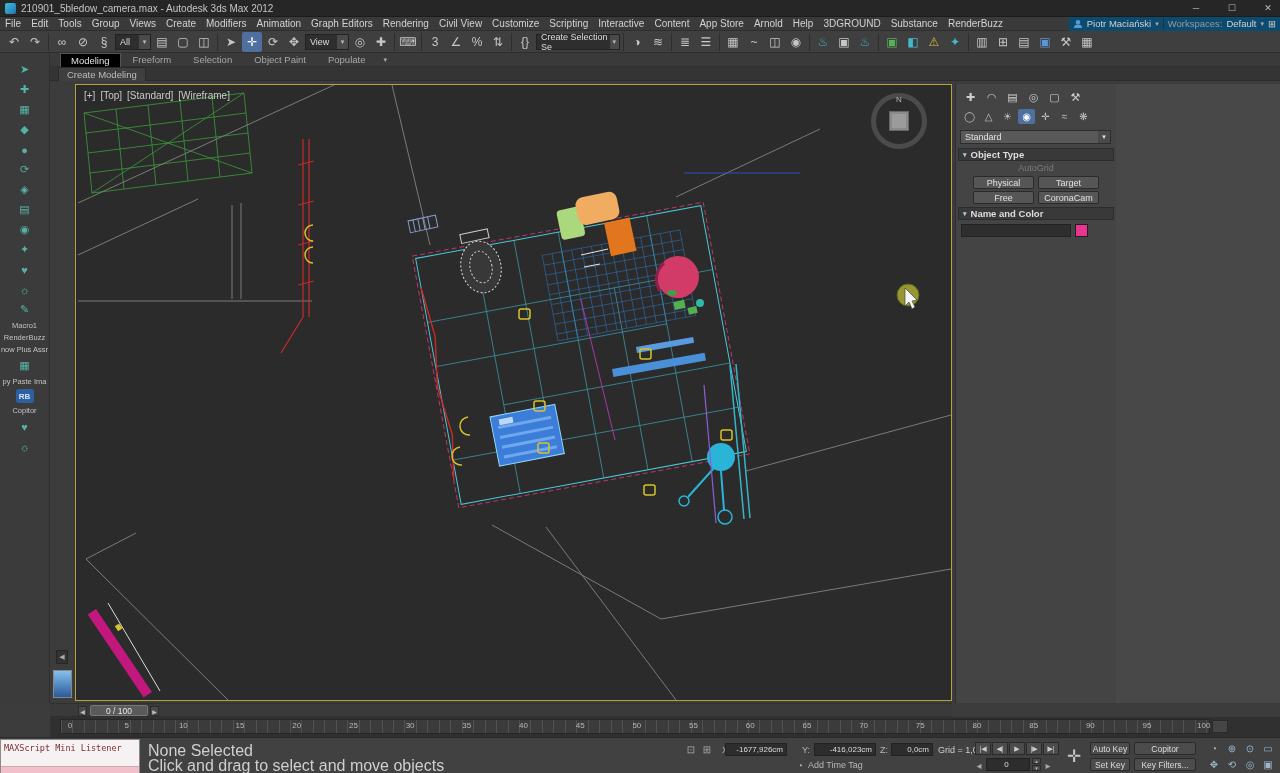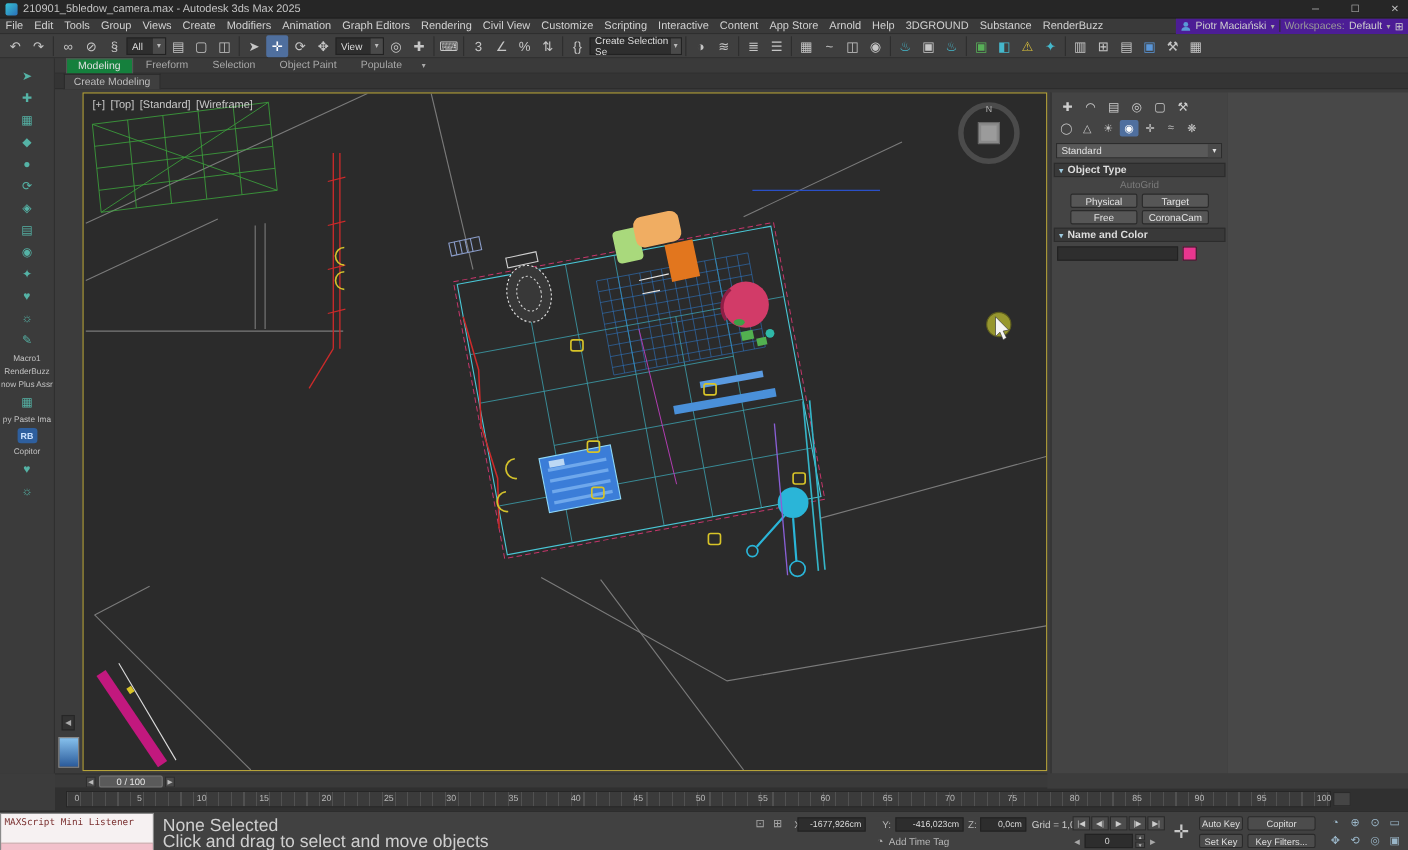--- a/index.html
+++ b/index.html
@@ -7,37 +7,37 @@
 body{position:relative;background:#3c3c3c;font-family:"Liberation Sans",sans-serif;color:#cccccc;font-size:10px}
 
 #titlebar{position:absolute;left:0;top:0;width:1280px;height:17px;background:#262626;display:flex;align-items:center;border-bottom:1px solid #1c1c1c}
 #appicon{width:11px;height:11px;margin:0 5px 0 5px;background:linear-gradient(135deg,#36c3d4,#2a6fb8);border-radius:2px}
 #wintitle{font-size:10px;color:#c4c4c4;white-space:nowrap}
 .winbtn{width:20px;height:15px;display:flex;align-items:center;justify-content:center;color:#bdbdbd;font-size:9px}
 #winbtns{margin-left:auto;display:flex;gap:16px;padding-right:2px}
 
 #menubar{position:absolute;left:0;top:17px;width:1280px;height:14px;background:#3a3a3a;display:flex;align-items:center;border-bottom:1px solid #2e2e2e}
 .mi{padding:0 5px;font-size:10px;color:#d2d2d2;white-space:nowrap;line-height:14px}
-#menuright{margin-left:auto;display:flex;align-items:center;height:14px;background:#4c1d95;padding:0 4px;gap:4px}
+#menuright{margin-left:auto;display:flex;align-items:center;height:14px;background:#0c4a6e;padding:0 4px;gap:4px}
 #menuright .txt{font-size:9.5px;color:#d0d0d0;white-space:nowrap}
 #menuright .dim{color:#9a9a9a}
 .smallarrow{font-size:7px;color:#aaa}
 .vsep{width:1px;height:11px;background:#2c2c2c}
 
 #toolbar{position:absolute;left:0;top:31px;width:1280px;height:22px;background:#3f3f3f;display:flex;align-items:center;gap:1px;padding:0 4px;border-bottom:1px solid #2e2e2e}
 .tbi{width:20px;height:20px;min-width:20px;display:flex;align-items:center;justify-content:center;font-size:12px;color:#c6c6c6;border-radius:2px}
 .tbi.active{background:#4f6f9e;color:#fff}
 .tbi.teal{color:#45b8cc}.tbi.green{color:#58b058}.tbi.blue{color:#5a96d8}.tbi.yellow{color:#ddc23a}
 .sep{width:1px;height:18px;background:#2d2d2d;margin:0 2px}
 .dd{height:16px;background:#2e2e2e;border:1px solid #222;display:flex;align-items:center;font-size:9px;color:#ddd;padding:0 0 0 4px}
 .dd .arr{width:11px;height:14px;margin-left:auto;background:#4a4a4a;display:flex;align-items:center;justify-content:center;font-size:7px;color:#bbb}
 
 #ribbontabs{position:absolute;left:0;top:53px;width:1280px;height:14px;background:#3a3a3a;display:flex;align-items:center;padding-left:60px;gap:2px;border-bottom:1px solid #303030}
 .rtab{padding:0 10px;font-size:9.5px;color:#a8a8a8;line-height:13px}
-.rtab.active{color:#e0e0e0;background:#15803d;border:1px solid #555;border-bottom:none}
+.rtab.active{color:#e0e0e0;background:#000000;border:1px solid #555;border-bottom:none}
 #subtabs{position:absolute;left:0;top:67px;width:1280px;height:14px;background:#343434;display:flex;align-items:center;padding-left:58px;border-bottom:1px solid #2c2c2c}
 .stab{padding:0 8px;font-size:9.5px;color:#bdbdbd;background:#3f3f3f;border:1px solid #2a2a2a;border-bottom:none;line-height:13px}
 
 #leftrail{position:absolute;left:0;top:53px;width:50px;height:650px;background:#3b3b3b;border-right:1px solid #2f2f2f;display:flex;flex-direction:column;align-items:center;padding-top:8px;gap:3px}
 .ri{width:22px;height:17px;display:flex;align-items:center;justify-content:center;color:#55b3a6;font-size:11px}
 .rl{font-size:7.5px;color:#c2c2c2;text-align:center;line-height:9px;width:48px;white-space:nowrap;overflow:hidden}
 #rbbadge{width:18px;height:14px;border-radius:3px;background:#2e5f9e;color:#cfe4ff;font-size:8px;font-weight:bold;display:flex;align-items:center;justify-content:center}
 #railarrow{position:absolute;left:56px;top:650px;width:12px;height:14px;background:#333;border:1px solid #262626;color:#aaa;font-size:7px;display:flex;align-items:center;justify-content:center}
 #railblue{position:absolute;left:53px;top:670px;width:19px;height:28px;background:linear-gradient(180deg,#86c0ec,#2a5a9a);border:1px solid #888}
 
@@ -82,21 +82,21 @@
 .sbtn{position:absolute;height:13px;background:#4c4c4c;border:1px solid #2a2a2a;border-radius:2px;font-size:8.5px;color:#ddd;display:flex;align-items:center;justify-content:center}
 .pb{position:absolute;top:4px;width:16px;height:13px;background:#4c4c4c;border:1px solid #2a2a2a;color:#ccc;font-size:7px;display:flex;align-items:center;justify-content:center}
 .nv{position:absolute;width:16px;height:14px;color:#9ab6c8;font-size:10px;display:flex;align-items:center;justify-content:center}
 .spin{position:absolute;width:9px;height:6px;background:#4a4a4a;border:1px solid #2a2a2a;color:#bbb;font-size:5px;display:flex;align-items:center;justify-content:center}
 </style>
 </head>
 <body>
 
 <div id="titlebar">
   <div id="appicon"></div>
-  <span id="wintitle">210901_5bledow_camera.max - Autodesk 3ds Max 2025</span>
+  <span id="wintitle">210901_5bledow_camera.max - Autodesk 3ds Max 2012</span>
   <div id="winbtns">
     <span class="winbtn">─</span>
     <span class="winbtn">☐</span>
     <span class="winbtn">✕</span>
   </div>
 </div>
 
 <div id="menubar">
   <span class="mi">File</span>
   <span class="mi">Edit</span>

